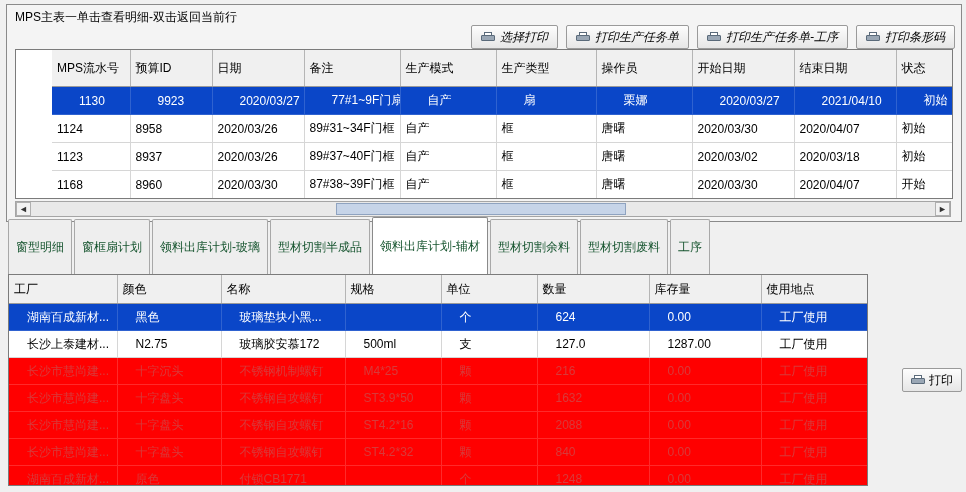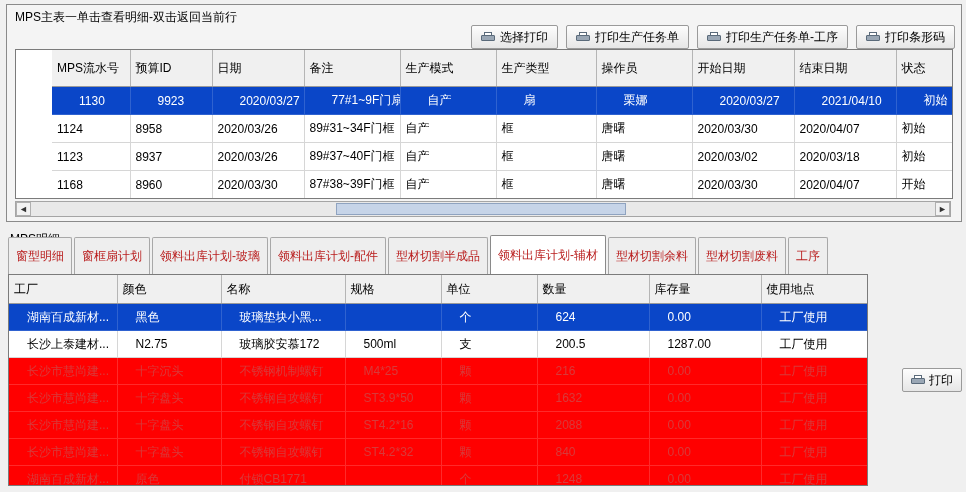--- a/index.html
+++ b/index.html
@@ -42,20 +42,21 @@
   }
 
   
   .toolbar {
     position: absolute;
     right: 6px;
     top: 20px;
     display: flex;
     gap: 8px;
     align-items: center;
+    font-style: italic;
   }
   .tb-btn {
     display: flex;
     align-items: center;
     gap: 5px;
     height: 22px;
     padding: 0 9px;
     background: linear-gradient(#fdfdfd, #e6e6e6);
     border: 1px solid #9a9a9a;
     border-radius: 2px;
@@ -193,28 +194,28 @@
     left: 8px;
     top: 250px;
     width: 950px;
     height: 24px;
     display: flex;
     align-items: flex-end;
     gap: 2px;
   }
   .tab {
     height: 22px;
-    padding: 7px 7px;
+    padding: 16px 7px;
     line-height: 22px;
     background: #eeeeee;
     border: 1px solid #a8a8a8;
     border-bottom: none;
     border-radius: 2px 2px 0 0;
     font-size: 12px;
-    color: #b91c1c;
+    color: #14532d;
     cursor: pointer;
     white-space: nowrap;
   }
   .tab.active {
     background: #ffffff;
     height: 24px;
     line-height: 24px;
     font-weight: normal;
     border-color: #8a8a8a;
   }
@@ -418,21 +419,20 @@
       <div class="arrow right">►</div>
     </div>
   </div>
 
   <div class="detail-title">MPS明细</div>
 
   <div class="tabs">
     <div class="tab">窗型明细</div>
     <div class="tab">窗框扇计划</div>
     <div class="tab">领料出库计划-玻璃</div>
-    <div class="tab">领料出库计划-配件</div>
     <div class="tab">型材切割半成品</div>
     <div class="tab active">领料出库计划-辅材</div>
     <div class="tab">型材切割余料</div>
     <div class="tab">型材切割废料</div>
     <div class="tab">工序</div>
   </div>
 
   <div class="detail-grid-wrap">
     <table class="dgrid">
       <colgroup>
@@ -467,21 +467,21 @@
           <td>624</td>
           <td>0.00</td>
           <td>工厂使用</td>
         </tr>
         <tr class="r-white">
           <td>长沙上泰建材...</td>
           <td>N2.75</td>
           <td>玻璃胶安慕172</td>
           <td>500ml</td>
           <td>支</td>
-          <td>200.5</td>
+          <td>127.0</td>
           <td>1287.00</td>
           <td>工厂使用</td>
         </tr>
         <tr class="r-red">
           <td>长沙市慧尚建...</td>
           <td>十字沉头</td>
           <td>不锈钢机制螺钉</td>
           <td>M4*25</td>
           <td>颗</td>
           <td>216</td>

